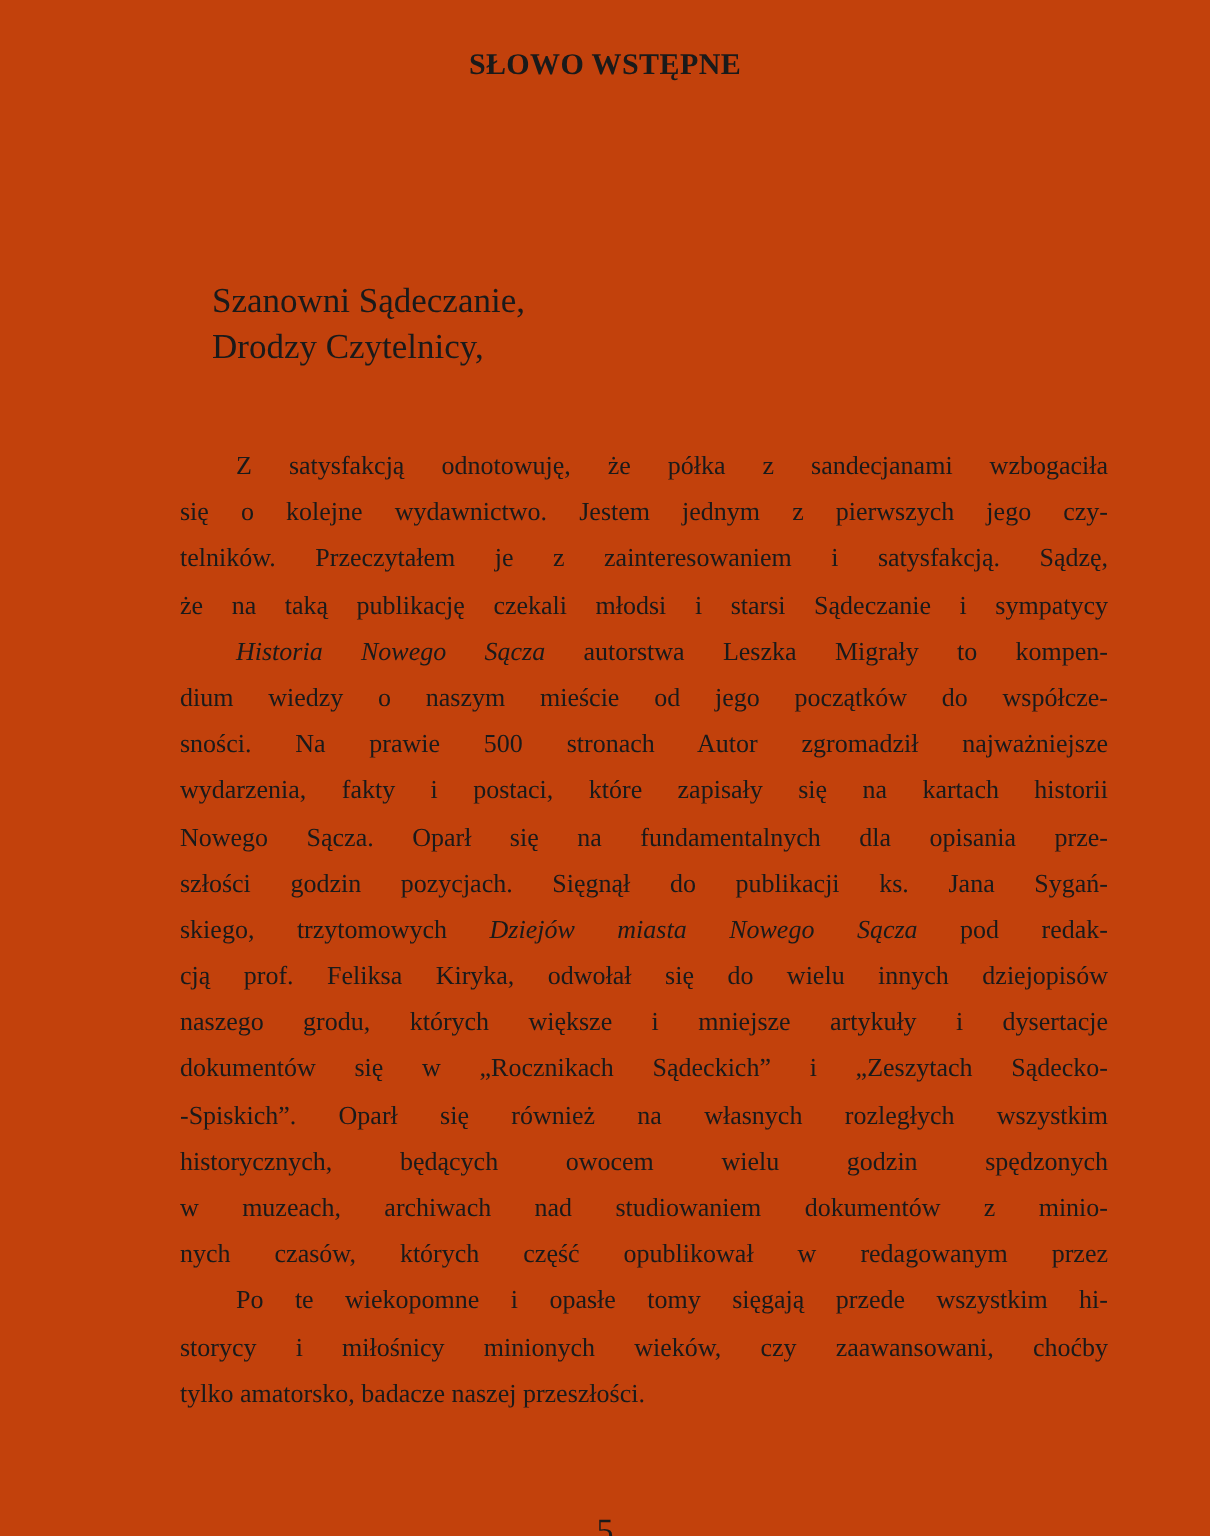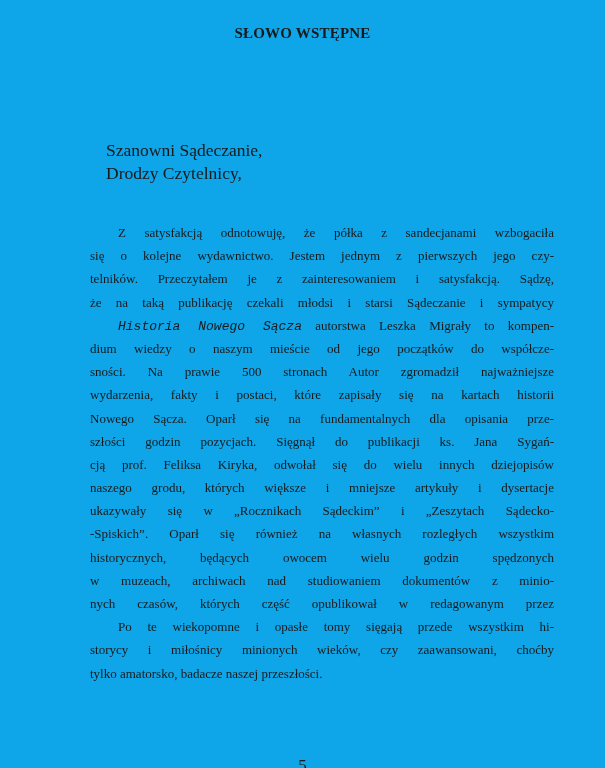--- a/index.html
+++ b/index.html
@@ -1,38 +1,38 @@
 <!DOCTYPE html>
 <html><head>
 <meta charset="utf-8">
 <style>
   html, body { margin: 0; padding: 0; background: #ffffff; }
   body { width: 605px; height: 768px; overflow: hidden; position: relative; }
   .page {
     position: absolute; left: 0; top: 0; width: 605px; height: 768px;
-    background: #0ea5e9; color: #1a1a1a;
+    background: #c2410c; color: #1a1a1a;
     font-family: "Liberation Serif", "DejaVu Serif", serif;
   }
   .title {
     position: absolute; left: 0; width: 605px; top: 25px;
     text-align: center; font-weight: bold; font-size: 15px; letter-spacing: 0.2px;
   }
   .salutation {
     position: absolute; left: 90px; top: 139px;
     font-size: 17.5px; line-height: 23px;
   }
   .salutation div { white-space: nowrap; margin-left: 16px; }
   .body {
     position: absolute; left: 90px; top: 221px; width: 464px;
     font-size: 13px; line-height: 23.2px;
   }
   .line { white-space: nowrap; display: block; text-align: justify; text-align-last: justify; height: 23.2px; }
   .line.last { text-align-last: left; }
   .line.indent { padding-left: 28px; }
-  .line .it { font-style: italic; font-family: Liberation Mono, monospace; }
+  .line .it { font-style: italic; }
   .pagenum {
     position: absolute; left: 0; width: 605px; top: 756px;
     text-align: center; font-size: 17px;
   }
 </style>
 </head>
 <body>
 
 <div class="page">
   <div class="title">SŁOWO WSTĘPNE</div>
@@ -44,23 +44,24 @@
       <span class="line indent"><span>Z satysfakcją odnotowuję, że półka z sandecjanami wzbogaciła</span></span>
       <span class="line"><span>się o kolejne wydawnictwo. Jestem jednym z pierwszych jego czy-</span></span>
       <span class="line"><span>telników. Przeczytałem je z zainteresowaniem i satysfakcją. Sądzę,</span></span>
       <span class="line"><span>że na taką publikację czekali młodsi i starsi Sądeczanie i sympatycy</span></span>
       <span class="line indent"><span class="it">Historia Nowego Sącza</span><span> autorstwa Leszka Migrały to kompen-</span></span>
       <span class="line"><span>dium wiedzy o naszym mieście od jego początków do współcze-</span></span>
       <span class="line"><span>sności. Na prawie 500 stronach Autor zgromadził najważniejsze</span></span>
       <span class="line"><span>wydarzenia, fakty i postaci, które zapisały się na kartach historii</span></span>
       <span class="line"><span>Nowego Sącza. Oparł się na fundamentalnych dla opisania prze-</span></span>
       <span class="line"><span>szłości godzin pozycjach. Sięgnął do publikacji ks. Jana Sygań-</span></span>
+      <span class="line"><span>skiego, trzytomowych </span><span class="it">Dziejów miasta Nowego Sącza</span><span> pod redak-</span></span>
       <span class="line"><span>cją prof. Feliksa Kiryka, odwołał się do wielu innych dziejopisów</span></span>
       <span class="line"><span>naszego grodu, których większe i mniejsze artykuły i dysertacje</span></span>
-      <span class="line"><span>ukazywały się w „Rocznikach Sądeckim” i „Zeszytach Sądecko-</span></span>
+      <span class="line"><span>dokumentów się w „Rocznikach Sądeckich” i „Zeszytach Sądecko-</span></span>
       <span class="line"><span>-Spiskich”. Oparł się również na własnych rozległych wszystkim</span></span>
       <span class="line"><span>historycznych, będących owocem wielu godzin spędzonych</span></span>
       <span class="line"><span>w muzeach, archiwach nad studiowaniem dokumentów z minio-</span></span>
       <span class="line"><span>nych czasów, których część opublikował w redagowanym przez</span></span>
       <span class="line indent"><span>Po te wiekopomne i opasłe tomy sięgają przede wszystkim hi-</span></span>
       <span class="line"><span>storycy i miłośnicy minionych wieków, czy zaawansowani, choćby</span></span>
       <span class="line last"><span>tylko amatorsko, badacze naszej przeszłości.</span></span>
     </div>
   <div class="pagenum">5</div>
 </div>

